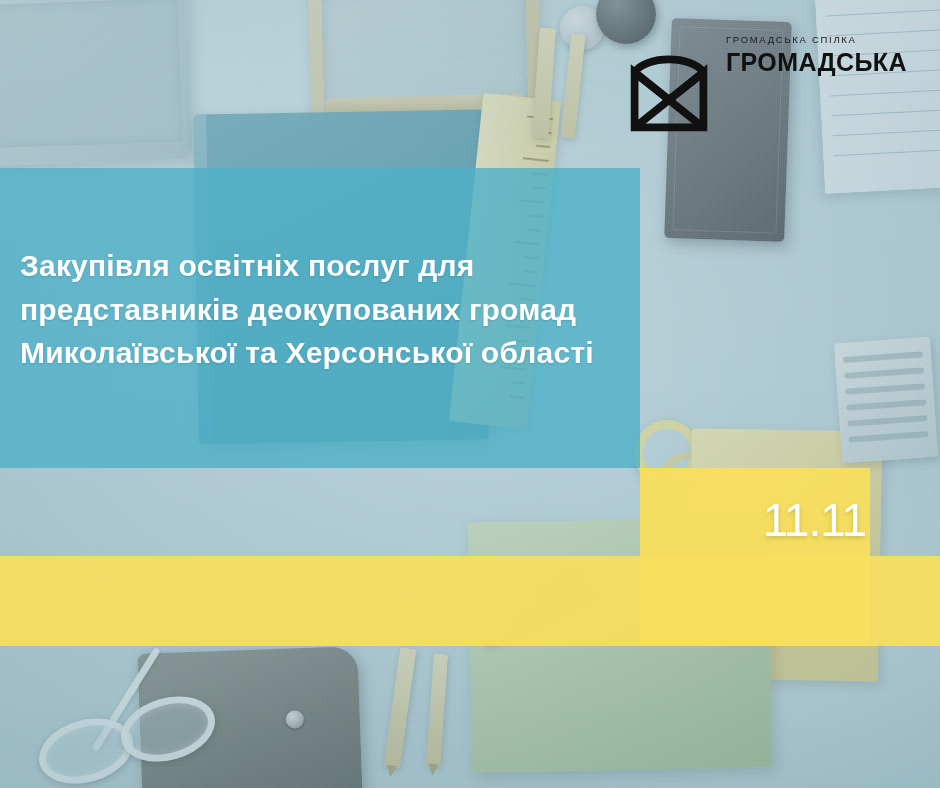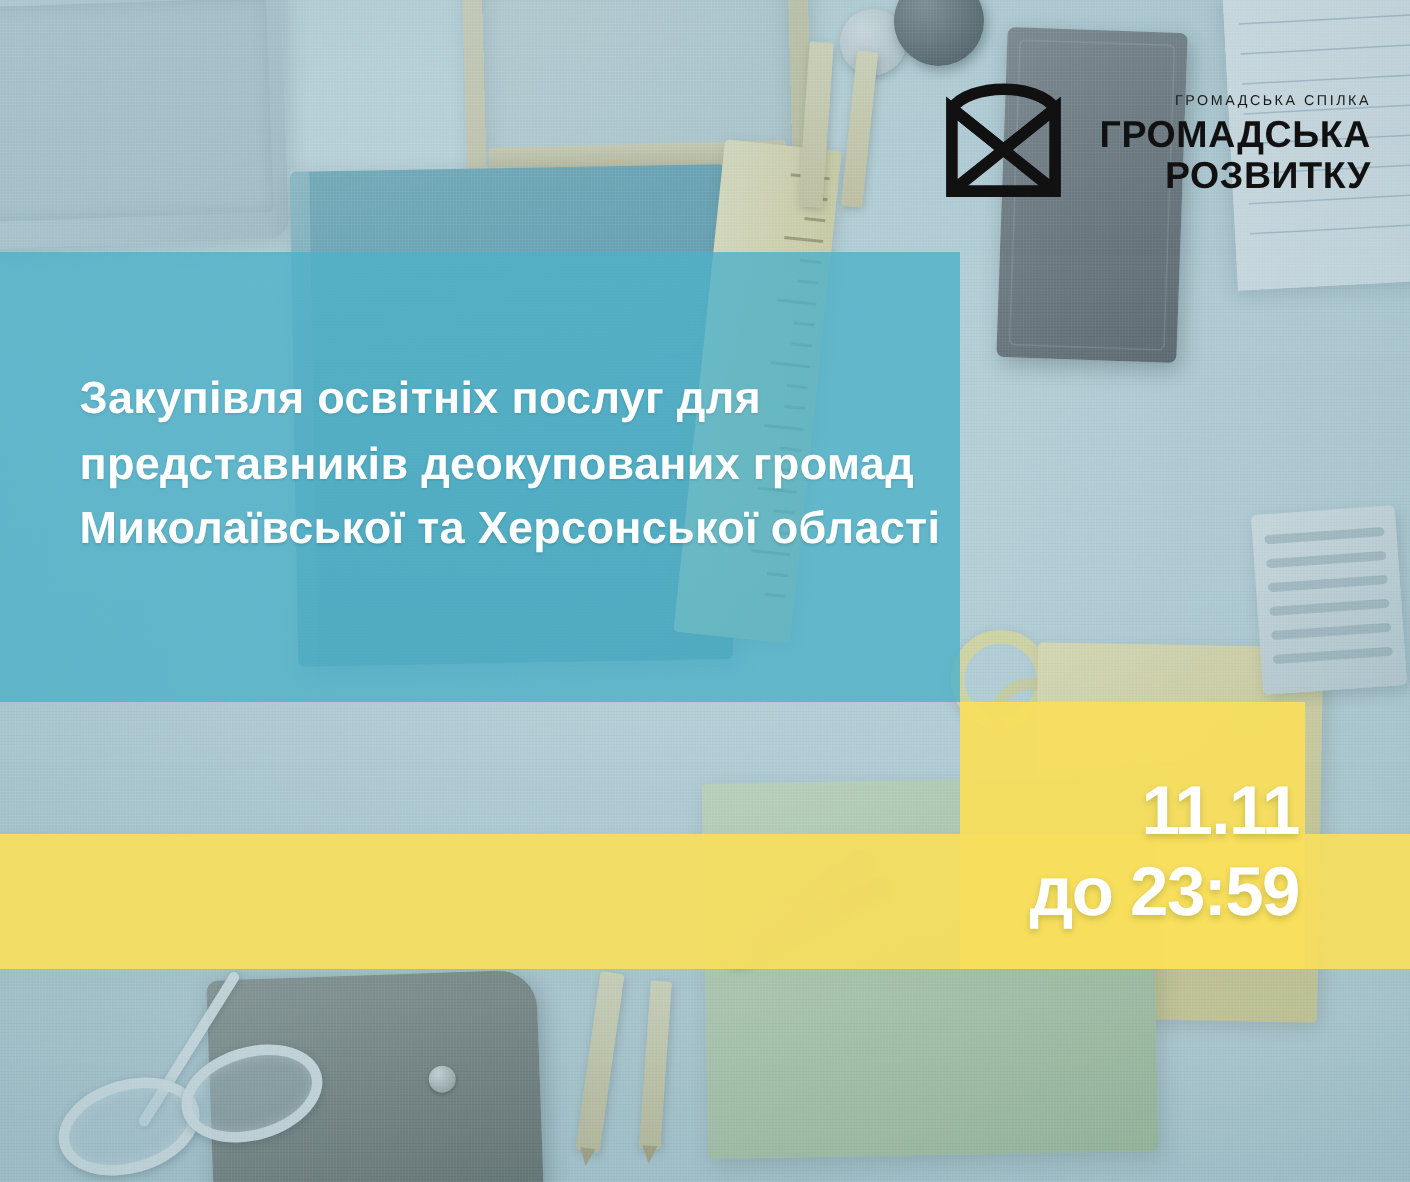--- a/index.html
+++ b/index.html
@@ -249,45 +249,44 @@
     background: rgba(247,222,93,.95);
   }
 
   
   .headline {
     position: absolute; left: 20px; top: 244px; width: 600px;
     color: #ffffff;
     font-size: 30px; font-weight: bold; line-height: 1.45;
     letter-spacing: .2px;
     text-shadow: 0 1px 2px rgba(0,60,80,.18);
-    margin-left: 33px;
   }
 
   
   .date-block {
-    position: absolute; left: 596px; top: 516px; width: 270px;
+    position: absolute; left: 596px; top: 496px; width: 270px;
     text-align: right; color: #ffffff;
-    font-weight: bold; line-height: 1.08;
+    font-weight: normal; line-height: 1.08;
     text-shadow: 0 2px 4px rgba(70,80,20,.25);
   }
   .date-line1 { font-size: 46px; letter-spacing: -1px; }
   .date-line2 { font-size: 46px; letter-spacing: -1px; margin-top: 4px; }
 
   
   .url {
     position: absolute; left: 30px; top: 608px;
     color: #ffffff; font-size: 19px; font-weight: bold;
     letter-spacing: .6px;
     text-shadow: 0 1px 2px rgba(80,80,30,.25);
   }
 
   
   .logo { position: absolute; left: 626px; top: 34px; width: 288px; height: 110px; }
   .logo-mark { position: absolute; left: 0; top: 16px; width: 86px; height: 86px; }
-  .logo-text { position: absolute; left: 100px; top: 28px; width: 188px; color: #111; text-align: right; }
+  .logo-text { position: absolute; left: 100px; top: 0; width: 188px; color: #111; }
   .logo-kicker {
     font-size: 9.5px; letter-spacing: 1.7px; font-weight: normal;
     color: #1a1a1a; margin-bottom: 4px; white-space: nowrap;
   }
   .logo-word {
     font-size: 25px; font-weight: bold; line-height: 1.06;
     letter-spacing: .4px; color: #111;
   }
 </style>
 </head>
@@ -384,33 +383,31 @@
   </div>
 
   <div class="panel-teal"></div>
   <div class="panel-yellow-right"></div>
   <div class="panel-yellow"></div>
 
   <div class="headline">Закупівля освітніх послуг для представників деокупованих громад Миколаївської та Херсонської області</div>
 
   <div class="date-block">
     <div class="date-line1">11.11</div>
-    <div class="date-line2">до 23:59</div>
   </div>
 
 
   <div class="logo">
     <div class="logo-mark">
       <svg viewBox="0 0 100 100" width="86" height="86" aria-hidden="true">
         <path d="M10 90 L10 26 L50 58 L90 26 L90 90 Z" fill="none" stroke="#111111" stroke-width="9" stroke-linejoin="miter" stroke-linecap="square"></path>
         <path d="M10 26 L50 58 L90 26" fill="none" stroke="#111111" stroke-width="9"></path>
         <path d="M10 90 L50 58 L90 90" fill="none" stroke="#111111" stroke-width="9"></path>
         <path d="M10 26 C 24 6, 76 6, 90 26" fill="none" stroke="#111111" stroke-width="9" stroke-linecap="butt"></path>
       </svg>
     </div>
     <div class="logo-text">
       <div class="logo-kicker">ГРОМАДСЬКА СПІЛКА</div>
       <div class="logo-word">ГРОМАДСЬКА</div>
-      <div class="logo-word">РОЗВИТКУ</div>
     </div>
   </div>
 
 </div>
 
 </body></html>

